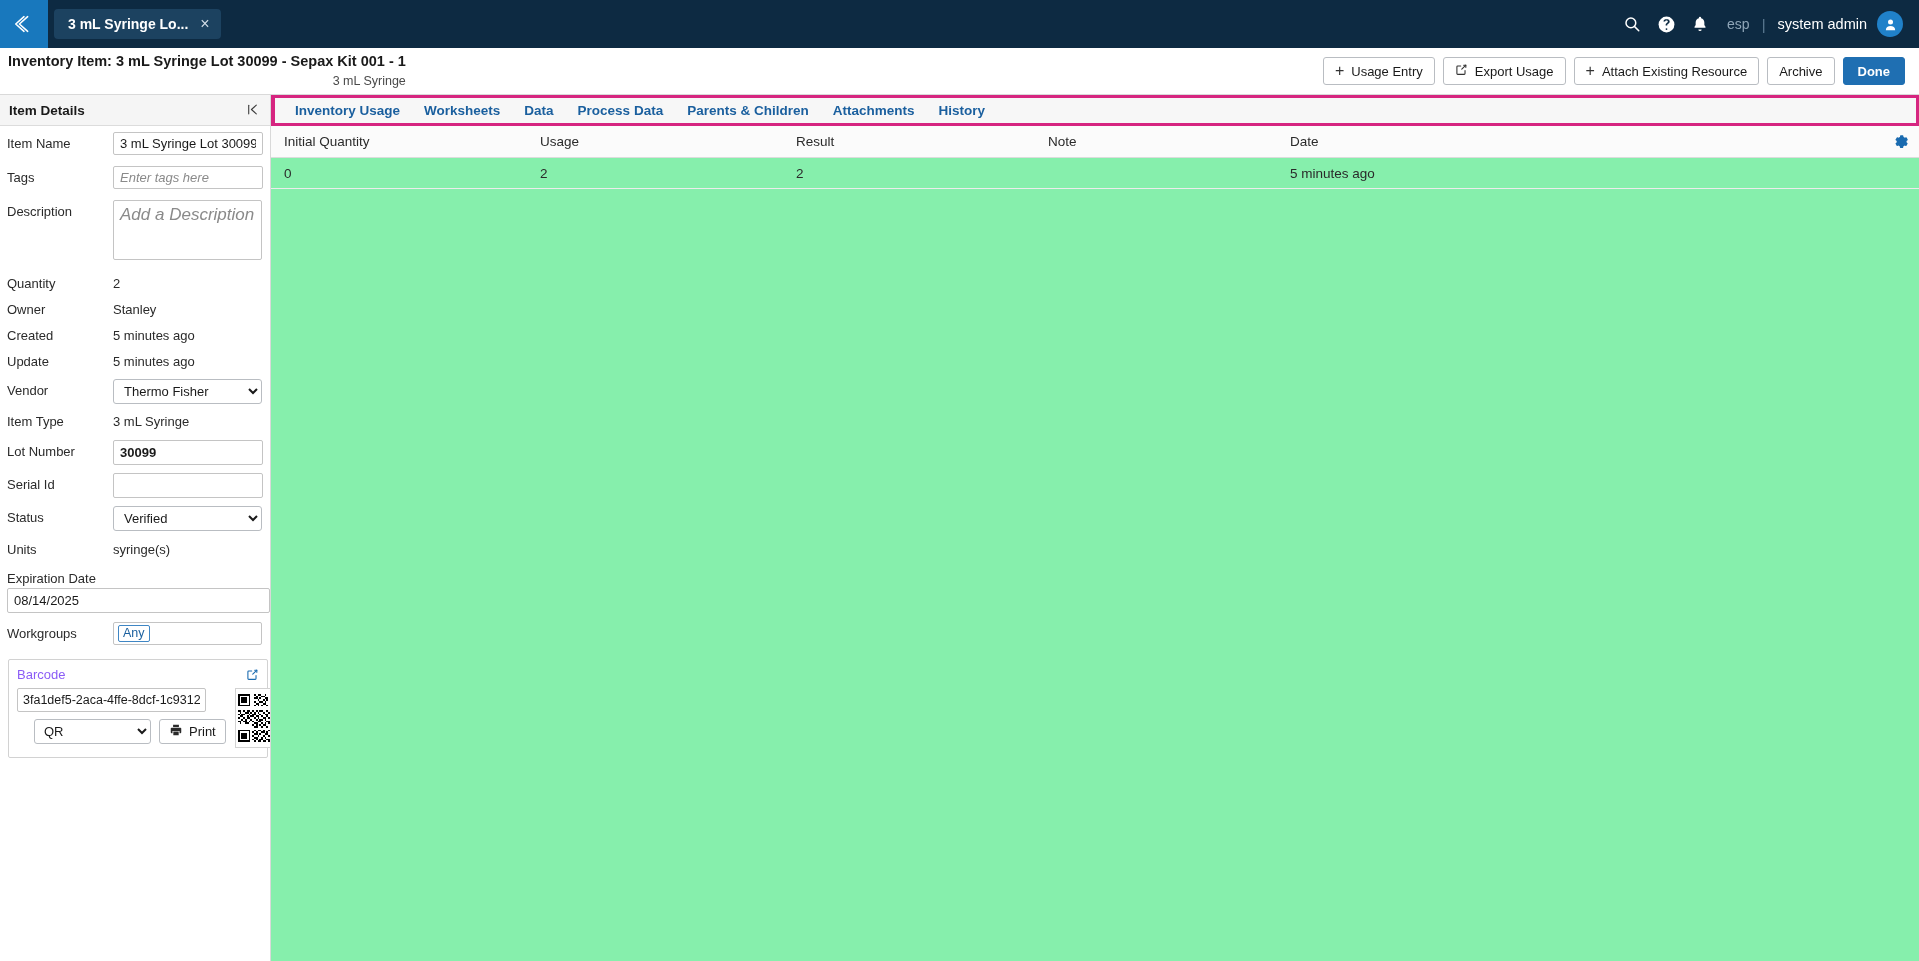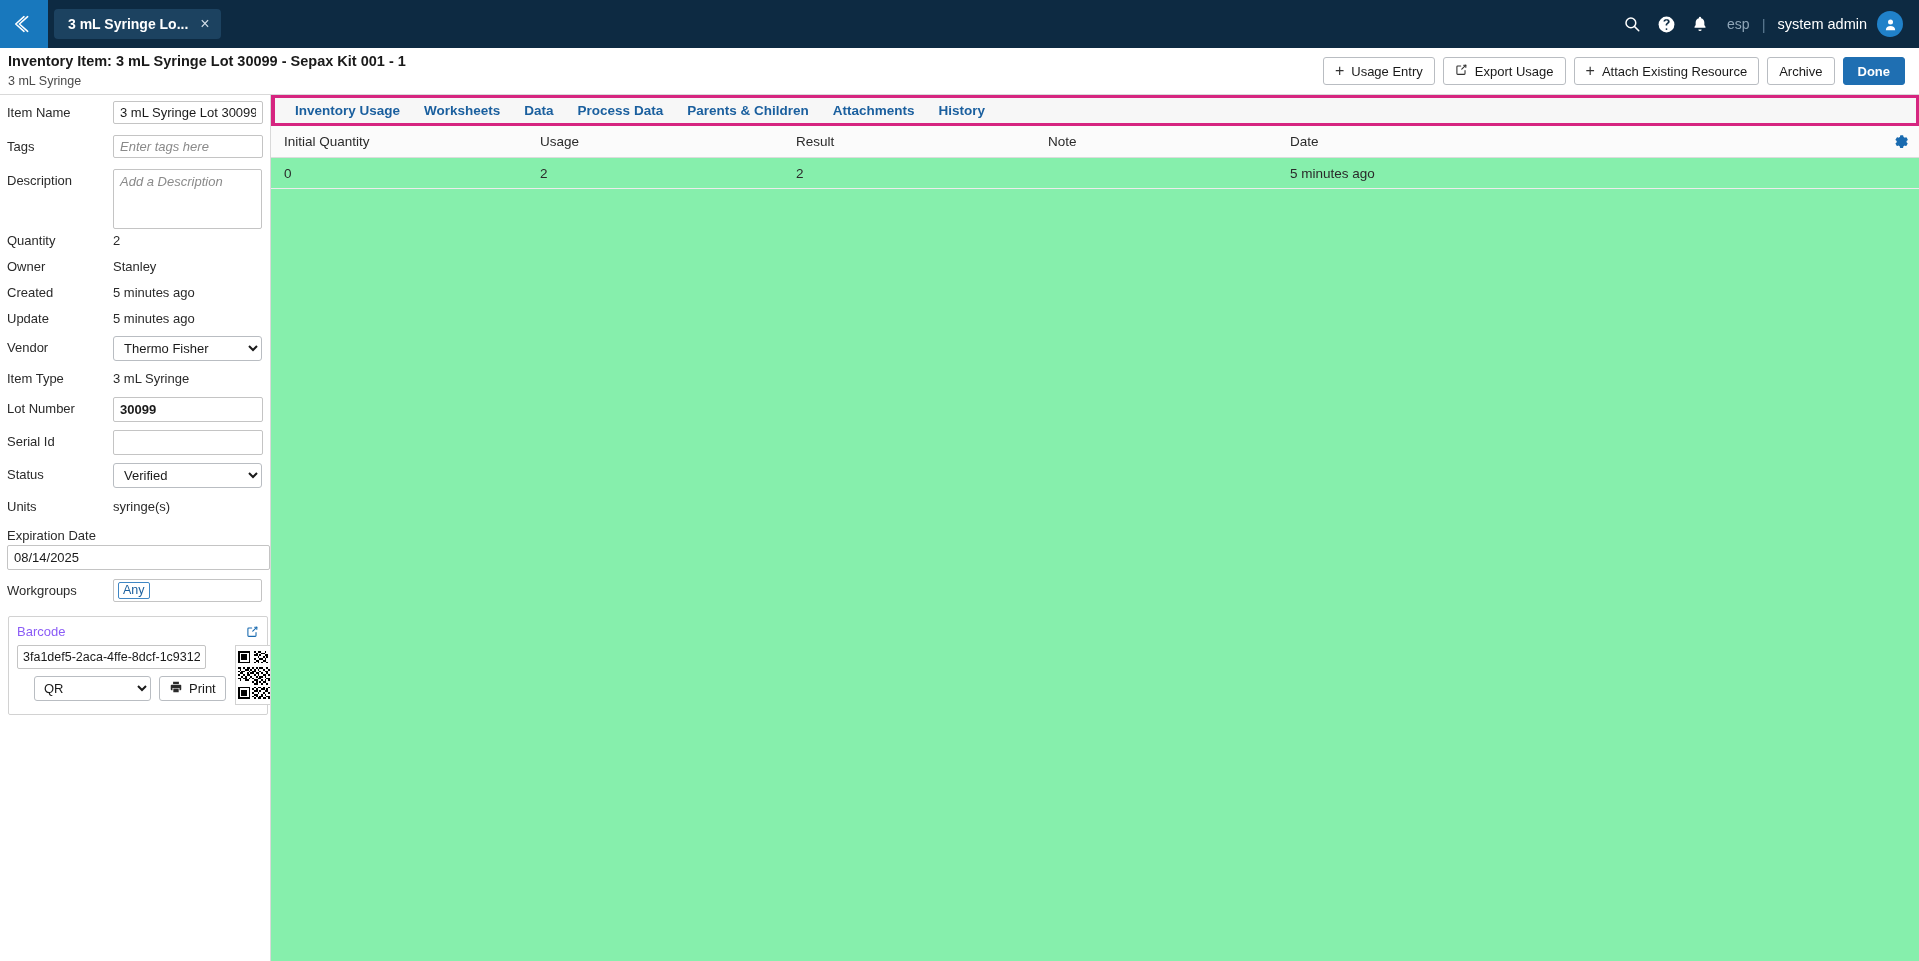--- a/index.html
+++ b/index.html
@@ -76,21 +76,21 @@
 
   
   .pagehead {
     height: 47px;
     background: #ffffff;
     border-bottom: 1px solid #d9d9d9;
     display: flex; align-items: center;
     padding: 0 14px 0 8px;
     position: relative;
   }
-  .ph-titles { display:flex; flex-direction:column; justify-content:center; gap:4px;}
+  .ph-titles { display:flex; flex-direction:column; justify-content:center; gap:4px;align-items:flex-end;}
   .ph-title { font-size: 14.5px; font-weight: 700; color: #1a1a1a; line-height: 1.15; }
   .ph-sub { font-size: 12.5px; color: #4a4a4a; line-height: 1.15;}
   .ph-actions { margin-left:auto; display:flex; align-items:center; gap:8px; }
   .btn {
     height: 28px;
     border: 1px solid #b9bdc2;
     background: #ffffff;
     border-radius: 3px;
     font-size: 13px;
     color: #1a1a1a;
@@ -159,21 +159,21 @@
     color: #1a1a1a;
     padding: 0 6px;
     font-family: "Liberation Sans", sans-serif;
     outline: none;
   }
   .inp::placeholder { color:#8a8a8a; font-style: italic; }
   .ta {
     width: 150px; height: 60px;
     border: 1px solid #c4c4c4;
     border-radius: 2px;
-    font-size: 13px;
+    font-size: 17px;
     padding: 4px 6px;
     font-family: "Liberation Sans", sans-serif;
     color:#1a1a1a;
     resize: none;
     outline: none;
   }
   .ta::placeholder { color:#8a8a8a; font-style: italic; }
   .sel {
     width: 150px; height: 25px;
     border: 1px solid #b9bdc2;
@@ -388,39 +388,48 @@
     </button>
     <button class="btn btn-primary">
       <span>Done</span>
     </button>
   </div>
 </div>
 
 <div class="body">
 
   <div class="sidebar">
+    <div class="sb-head">
+      <span class="sb-head-title">Item Details</span>
+      <span class="sb-collapse">
+        <svg width="13" height="13" viewBox="0 0 24 24" fill="none" stroke="#3a3a3a" stroke-width="2" stroke-linecap="round" stroke-linejoin="round">
+          <line x1="5" y1="4" x2="5" y2="20"></line>
+            <polyline points="19,4 10,12 19,20"></polyline>
+        </svg>
+      </span>
+    </div>
 
     <div class="sb-body">
 
       <div class="row">
         <div class="lbl">Item Name</div>
         <input class="inp" value="3 mL Syringe Lot 30099 -" style="">
       </div>
 
       <div class="row" style="margin-top:8px">
         <div class="lbl">Tags</div>
         <input class="inp" placeholder="Enter tags here" style="">
       </div>
 
       <div class="row" style="margin-top:8px">
         <div class="lbl">Description</div>
         <textarea class="ta" placeholder="Add a Description" style=""></textarea>
       </div>
 
-      <div class="row" style="margin-top:0">
+      <div class="row" style="margin-top:12px">
         <div class="lbl">Quantity</div>
         <div class="val">2</div>
       </div>
 
       <div class="row">
         <div class="lbl">Owner</div>
         <div class="val">Stanley</div>
       </div>
 
       <div class="row">

